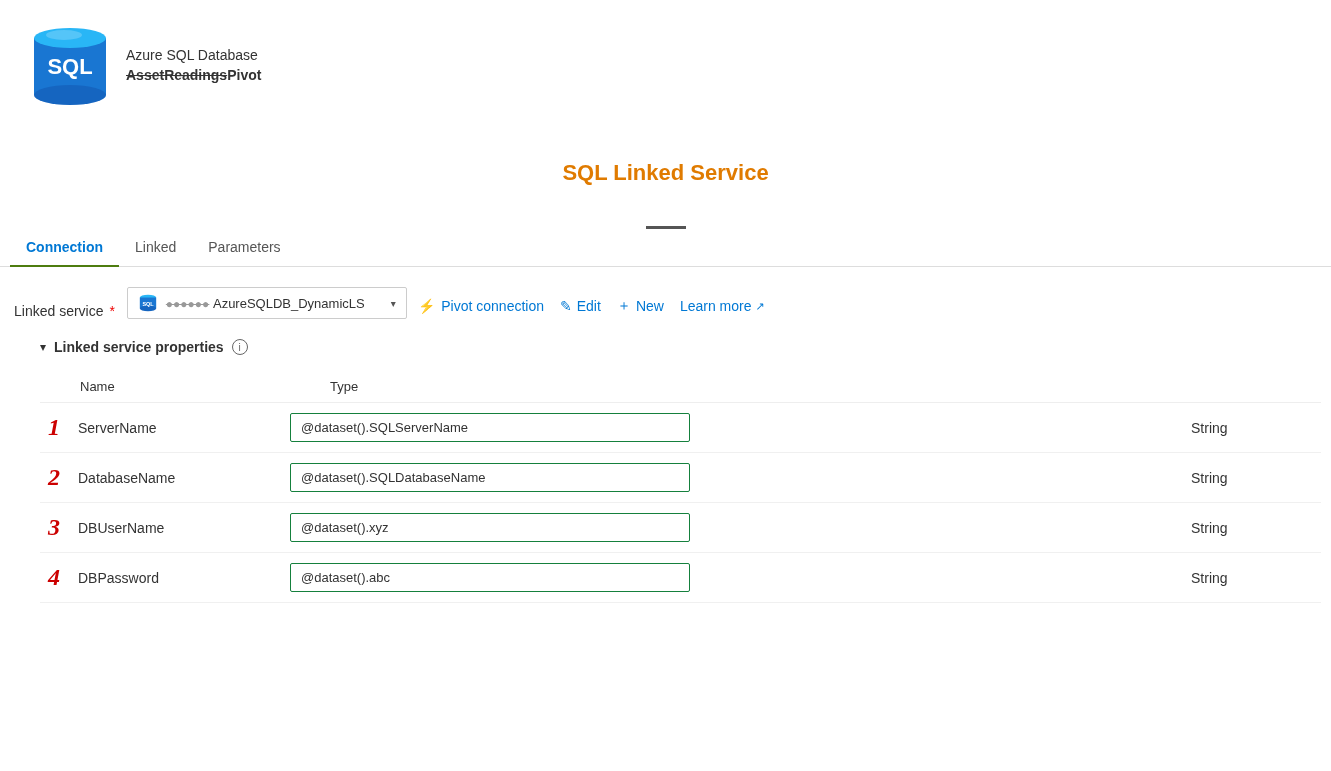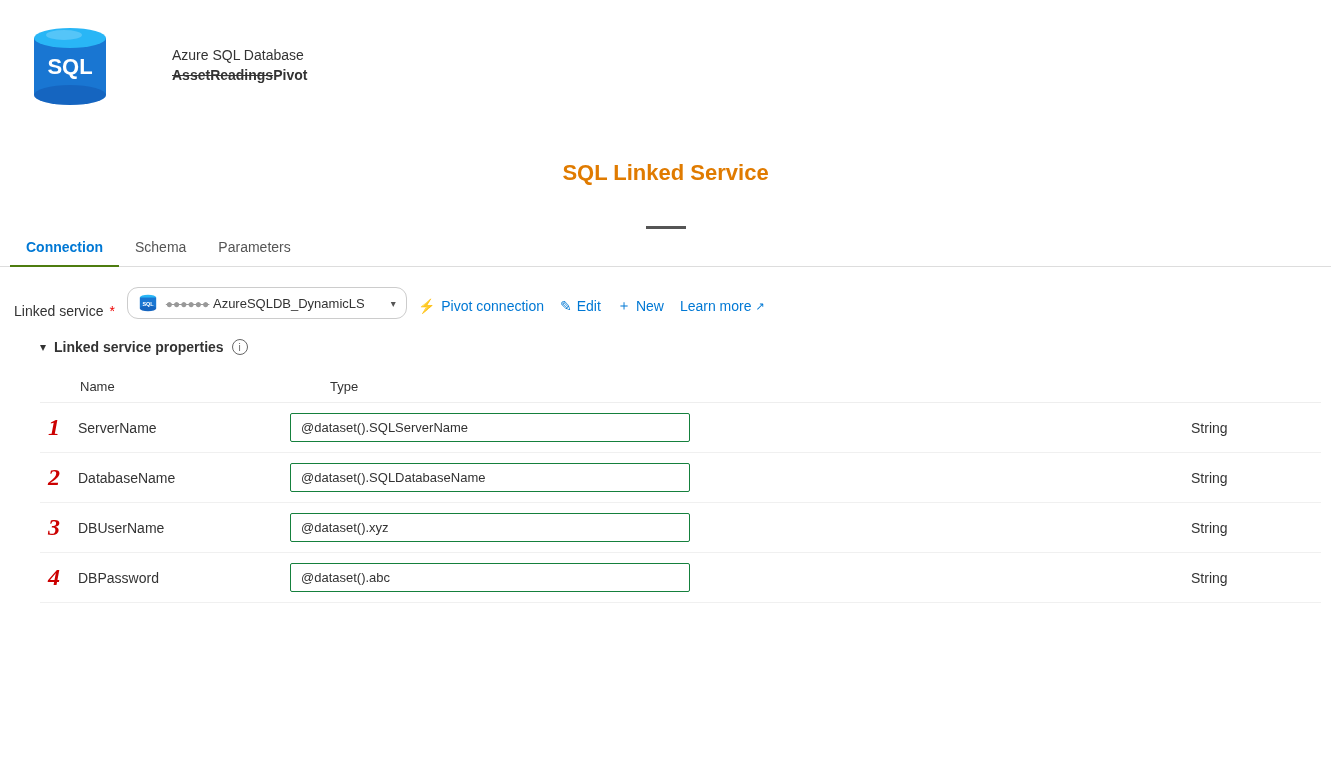--- a/index.html
+++ b/index.html
@@ -15,21 +15,20 @@
     .sql-icon {
       width: 80px;
       height: 90px;
       flex-shrink: 0;
     }
 
     .top-info {
       display: flex;
       flex-direction: column;
       gap: 4px;
-      margin-left: 46px;
     }
 
     .top-info .db-type {
       font-size: 14px;
       color: #333;
     }
 
     .top-info .db-name {
       font-size: 14px;
       font-weight: 600;
@@ -101,21 +100,21 @@
 
     .required-star {
       color: #e00;
       margin-left: 2px;
     }
 
     .dropdown-wrapper {
       display: flex;
       align-items: center;
       border: 1px solid #ccc;
-      border-radius: 11px;
+      border-radius: 2px;
       padding: 5px 10px;
       min-width: 280px;
       background: #fff;
       cursor: pointer;
       gap: 8px;
     }
 
     .dropdown-wrapper .sql-small-icon {
       width: 20px;
       height: 20px;
@@ -296,21 +295,21 @@
 </div>
 
 <div class="title-section">
   <h2>SQL Linked Service</h2>
 </div>
 
 <div class="divider-line"></div>
 
 <div class="tabs-bar">
   <div class="tab active">Connection</div>
-  <div class="tab">Schema</div>
+  <div class="tab">Linked</div>
   <div class="tab">Parameters</div>
 </div>
 
 <div class="content-area">
 
   <div class="linked-service-row">
     <span class="linked-service-label">
       Linked service <span class="required-star">*</span>
     </span>
 

